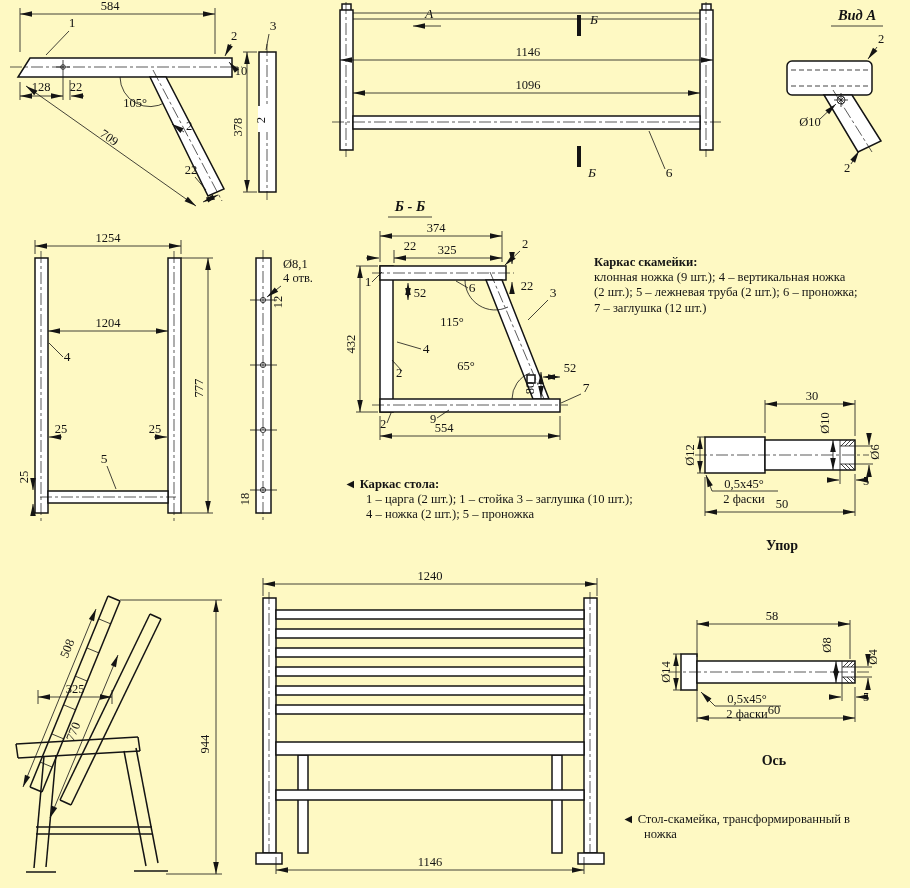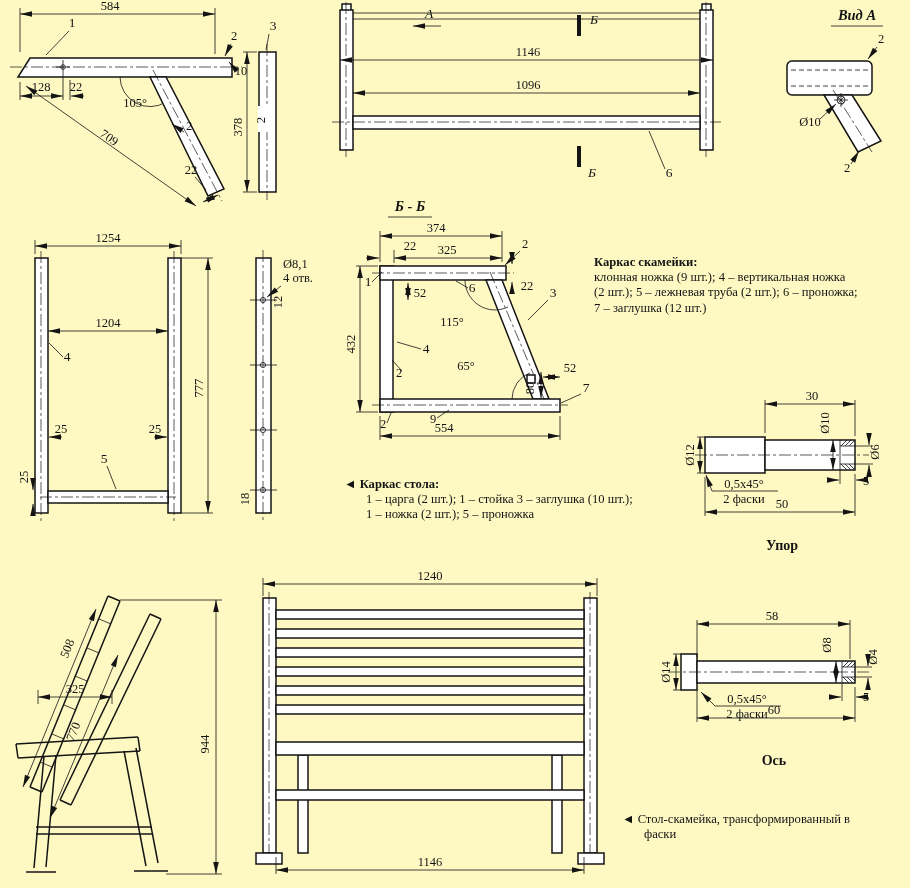--- a/index.html
+++ b/index.html
@@ -401,23 +401,23 @@
   <div>(2 шт.); 5 – лежневая труба (2 шт.); 6 – проножка;</div>
   <div>7 – заглушка (12 шт.)</div>
 </div>
 
 <div class="note" style="left:308px;top:477px;margin-left:36px;">
   <div>
     <span>◄</span>
     <b>Каркас стола:</b>
   </div>
   <div class="ind">1 – царга (2 шт.); 1 – стойка 3 – заглушка (10 шт.);</div>
-  <div class="ind">1 – ножка (2 шт.); 5 – проножка</div>
+  <div class="ind">4 – ножка (2 шт.); 5 – проножка</div>
 </div>
 
 <div class="note" style="left:622px;top:812px;font-weight:normal;">
   <div>
     <span>◄</span>
     <span>Стол-скамейка, трансформированный в</span>
   </div>
-  <div class="ind">фаски</div>
+  <div class="ind">ножка</div>
 </div>
 </div>
 
 </body></html>

